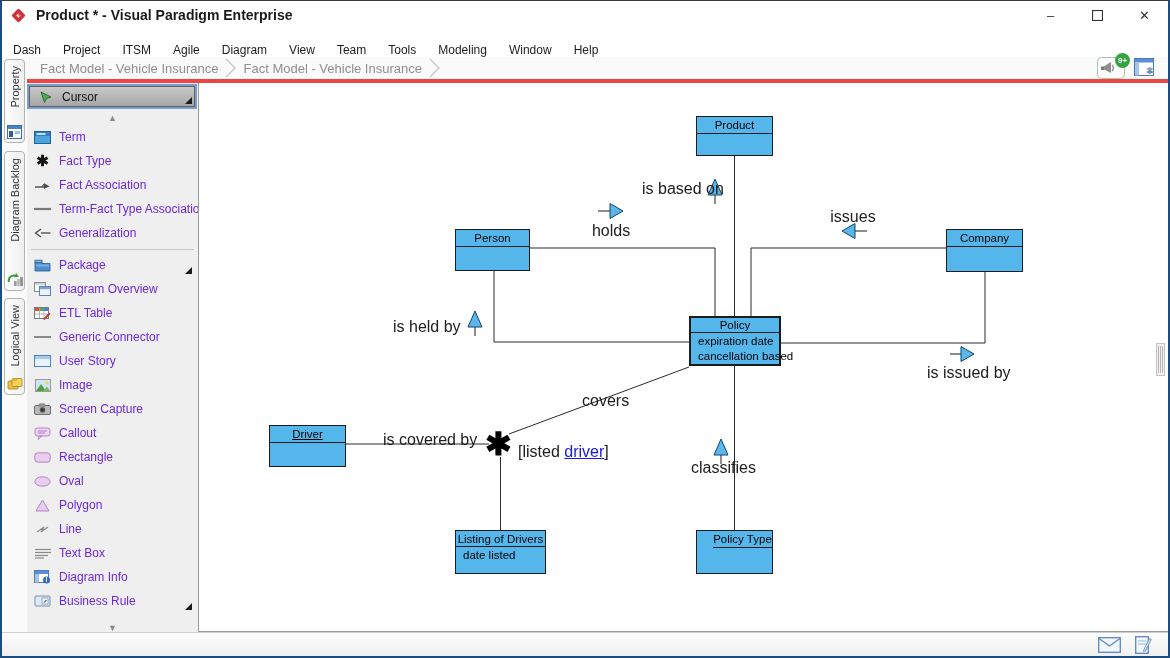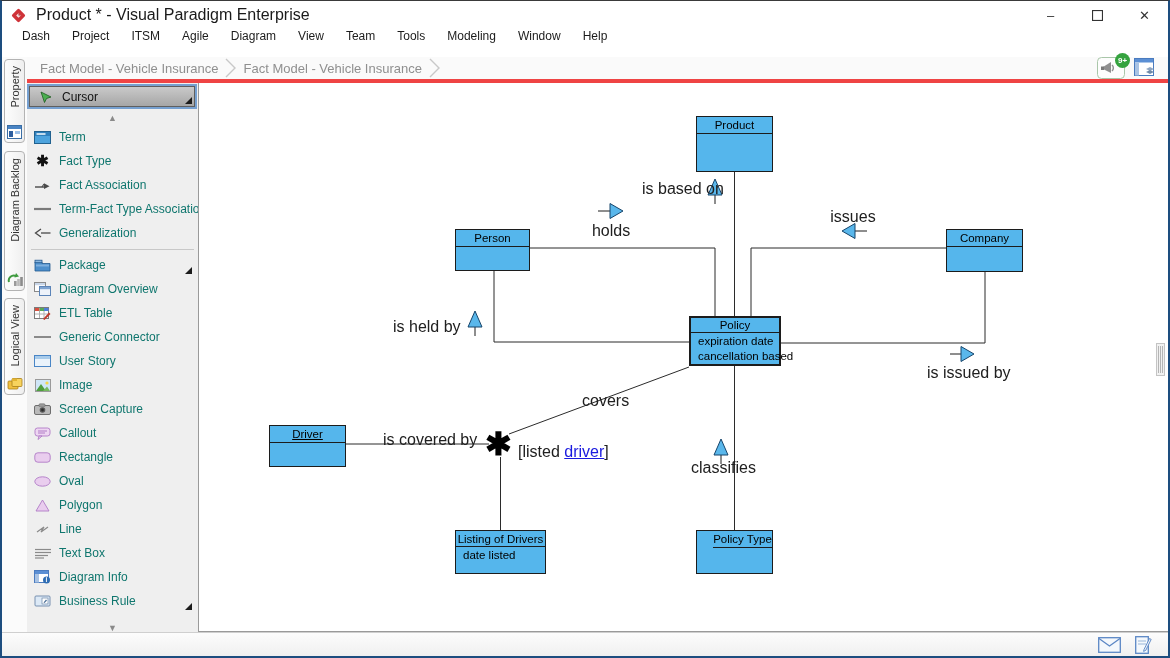--- a/index.html
+++ b/index.html
@@ -2,26 +2,26 @@
 <html><head>
 <meta charset="utf-8">
 <style>
   * { margin:0; padding:0; box-sizing:border-box; }
   html,body { width:1170px; height:658px; font-family:"Liberation Sans",sans-serif; }
   .window { width:1170px; height:658px; background:#fff; border:2px solid #1d4d7f; border-top:1px solid #3a3a3a; display:flex; flex-direction:column; overflow:hidden; }
 
   
   .titlebar { height:28px; background:#fff; display:flex; align-items:center; flex:none; }
   .vp-logo { width:15px; height:15px; margin-left:9px; flex:none; }
-  .title-text { font-size:16px; color:#1a1a1a; margin-left:10px; white-space:nowrap; }
+  .title-text { font-size:14px; color:#1a1a1a; margin-left:10px; white-space:nowrap;font-weight:bold; }
   .win-controls { margin-left:auto; display:flex; height:100%; }
   .win-btn { width:47px; height:100%; display:flex; align-items:center; justify-content:center; font-size:13px; color:#333; }
 
   
-  .menubar { height:28px; background:#fff; display:flex; align-items:flex-start; padding-left:9px; flex:none; }
+  .menubar { height:28px; background:#fff; display:flex; align-items:flex-end; flex:none; }
   .menu-item { font-size:12px; color:#1c1c1c; padding:0 11px; white-space:nowrap; }
 
   
   .main-area { flex:1; display:flex; min-height:0; }
   .side-strip { width:25px; background:#fbfbfb; position:relative; flex:none; }
   .side-tab { position:absolute; left:2px; width:21px; border:1px solid #b3b3b3; border-radius:4px; background:linear-gradient(to right,#fdfdfd,#efefef); display:flex; flex-direction:column; align-items:center; justify-content:space-between; padding:6px 0 3px 0; }
   .side-tab-label { writing-mode:vertical-rl; transform:rotate(180deg); font-size:11px; color:#333; white-space:nowrap; }
 
   .right-col { flex:1; display:flex; flex-direction:column; min-width:0; }
 
@@ -35,21 +35,21 @@
 
   .content-row { flex:1; display:flex; min-height:0; }
 
   
   .toolbox { width:171px; background:#efefef; flex:none; position:relative; padding-top:2px; }
   .cursor-row { position:relative; margin:1px 3px 0 2px; height:21px; background:linear-gradient(#c9c9c9,#a6a6a6); border:1px solid #5f5f5f; box-shadow:0 0 0 2px #76a0d0; display:flex; align-items:center; }
   .cursor-row .tb-label { color:#111; }
   .scroll-arrow { text-align:center; color:#8a8a8a; font-size:9px; line-height:14px; height:14px; margin-top:4px; }
   .tb-row { height:24px; display:flex; align-items:center; }
   .tb-icon { width:17px; height:16px; margin-left:7px; flex:none; display:flex; align-items:center; justify-content:center; }
-  .tb-label { font-size:12px; color:#0f766e; margin-left:8px; white-space:nowrap; }
+  .tb-label { font-size:12px; color:#6d28d9; margin-left:8px; white-space:nowrap; }
   .tb-sep { height:1px; background:#c8c8c8; margin:4px 4px 3px 4px; }
   .corner-tri { position:absolute; right:2px; bottom:2px; width:0; height:0; border-left:7px solid transparent; border-bottom:7px solid #1c1c1c; }
   .row-rel { position:relative; }
 
   
   .canvas { flex:1; background:#fff; border-left:1px solid #9a9a9a; border-bottom:1px solid #9a9a9a; position:relative; overflow:hidden; }
   .dg-box { position:absolute; background:#55b6ec; border:1px solid #1c1c1c; }
   .dg-head { height:17px; border-bottom:1px solid #1c1c1c; text-align:center; font-size:11.5px; color:#000; line-height:16px; white-space:nowrap; overflow:hidden; }
   .dg-attrs { padding:1px 7px; }
   .dg-attr { font-size:11.5px; color:#000; line-height:15px; white-space:nowrap; }
@@ -414,21 +414,21 @@
             <g>
               <path d="M751,271 H762" stroke="#1c1c1c"></path>
               <polygon points="762,263.5 762,278.5 775,271" fill="#5ab7eb" stroke="#17456b"></polygon>
             </g>
             <g>
               <path d="M522,372 V381" stroke="#1c1c1c"></path>
               <polygon points="515,372 529,372 522,356" fill="#5ab7eb" stroke="#17456b"></polygon>
             </g>
           </svg>
 
-          <div class="dg-box" style="left:497px; top:33px; width:77px; height:56px;">
+          <div class="dg-box" style="left:497px; top:33px; width:77px; height:40px;">
             <div class="dg-head">Product</div>
           </div>
           <div class="dg-box" style="left:256px; top:146px; width:75px; height:42px;">
             <div class="dg-head">Person</div>
           </div>
           <div class="dg-box" style="left:747px; top:146px; width:77px; height:43px;">
             <div class="dg-head">Company</div>
           </div>
           <div class="dg-box" style="left:490px; top:233px; width:92px; height:50px; border-width:2px;">
             <div class="dg-head" style="height:15px; line-height:14px;">Policy</div>

